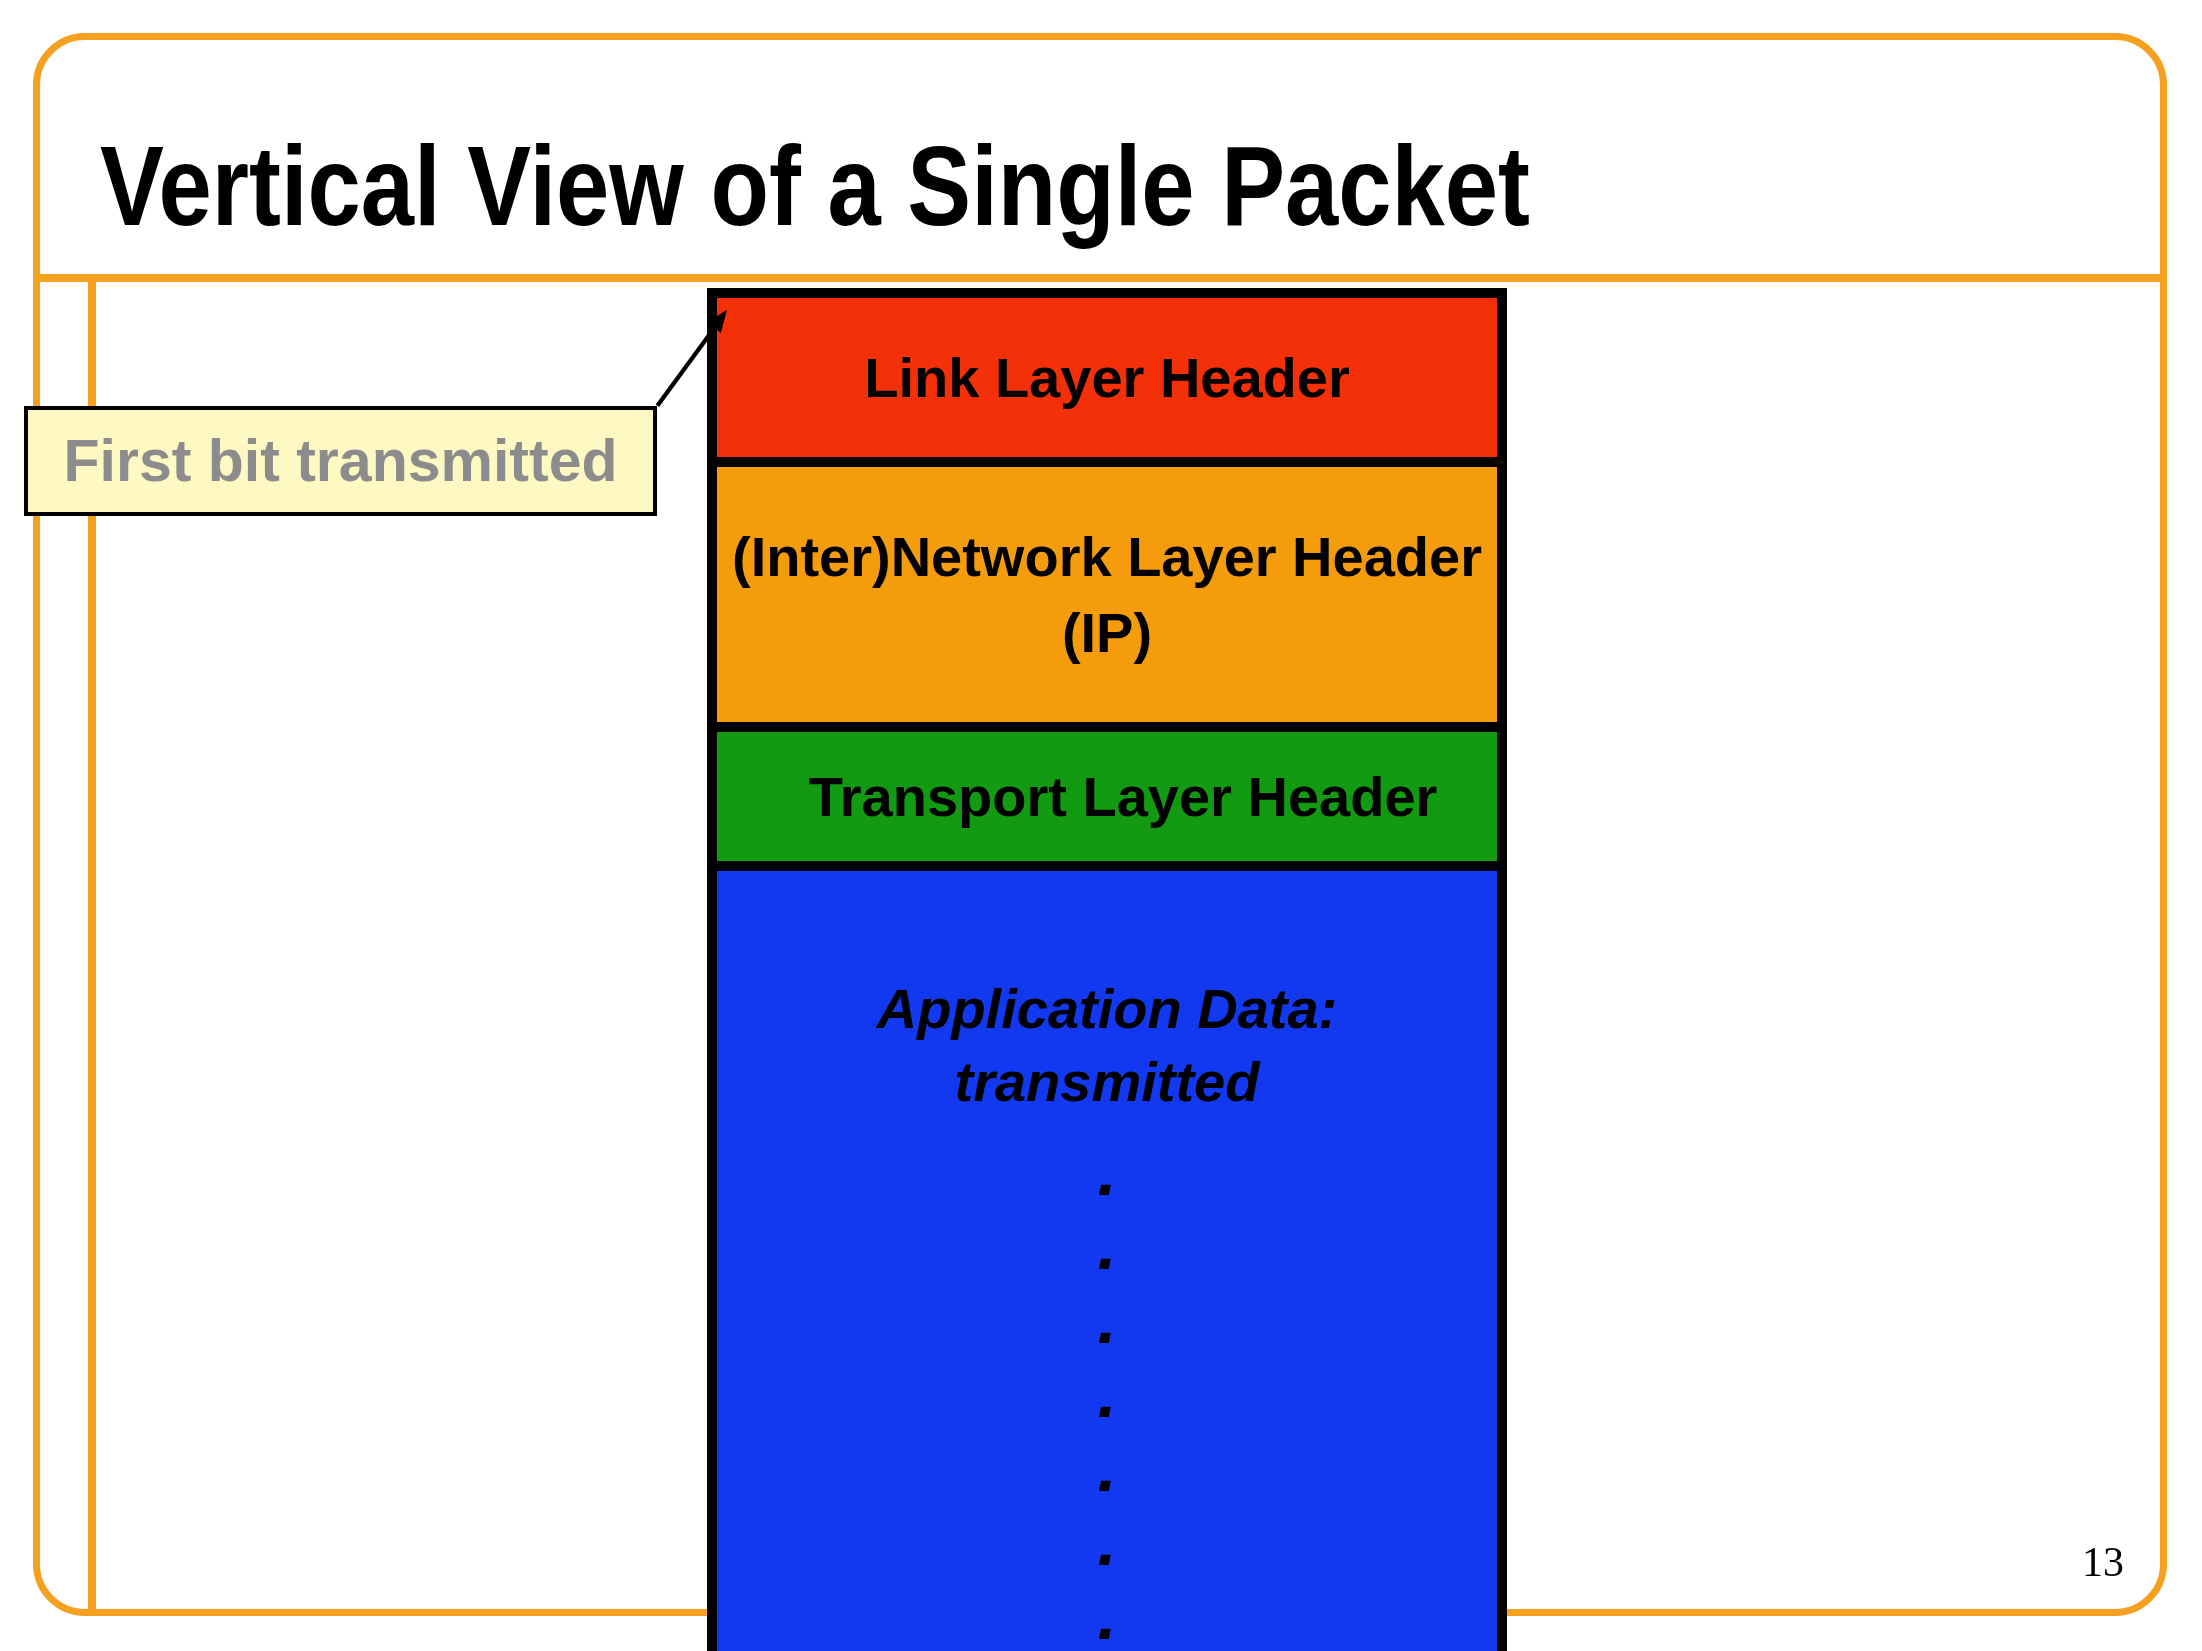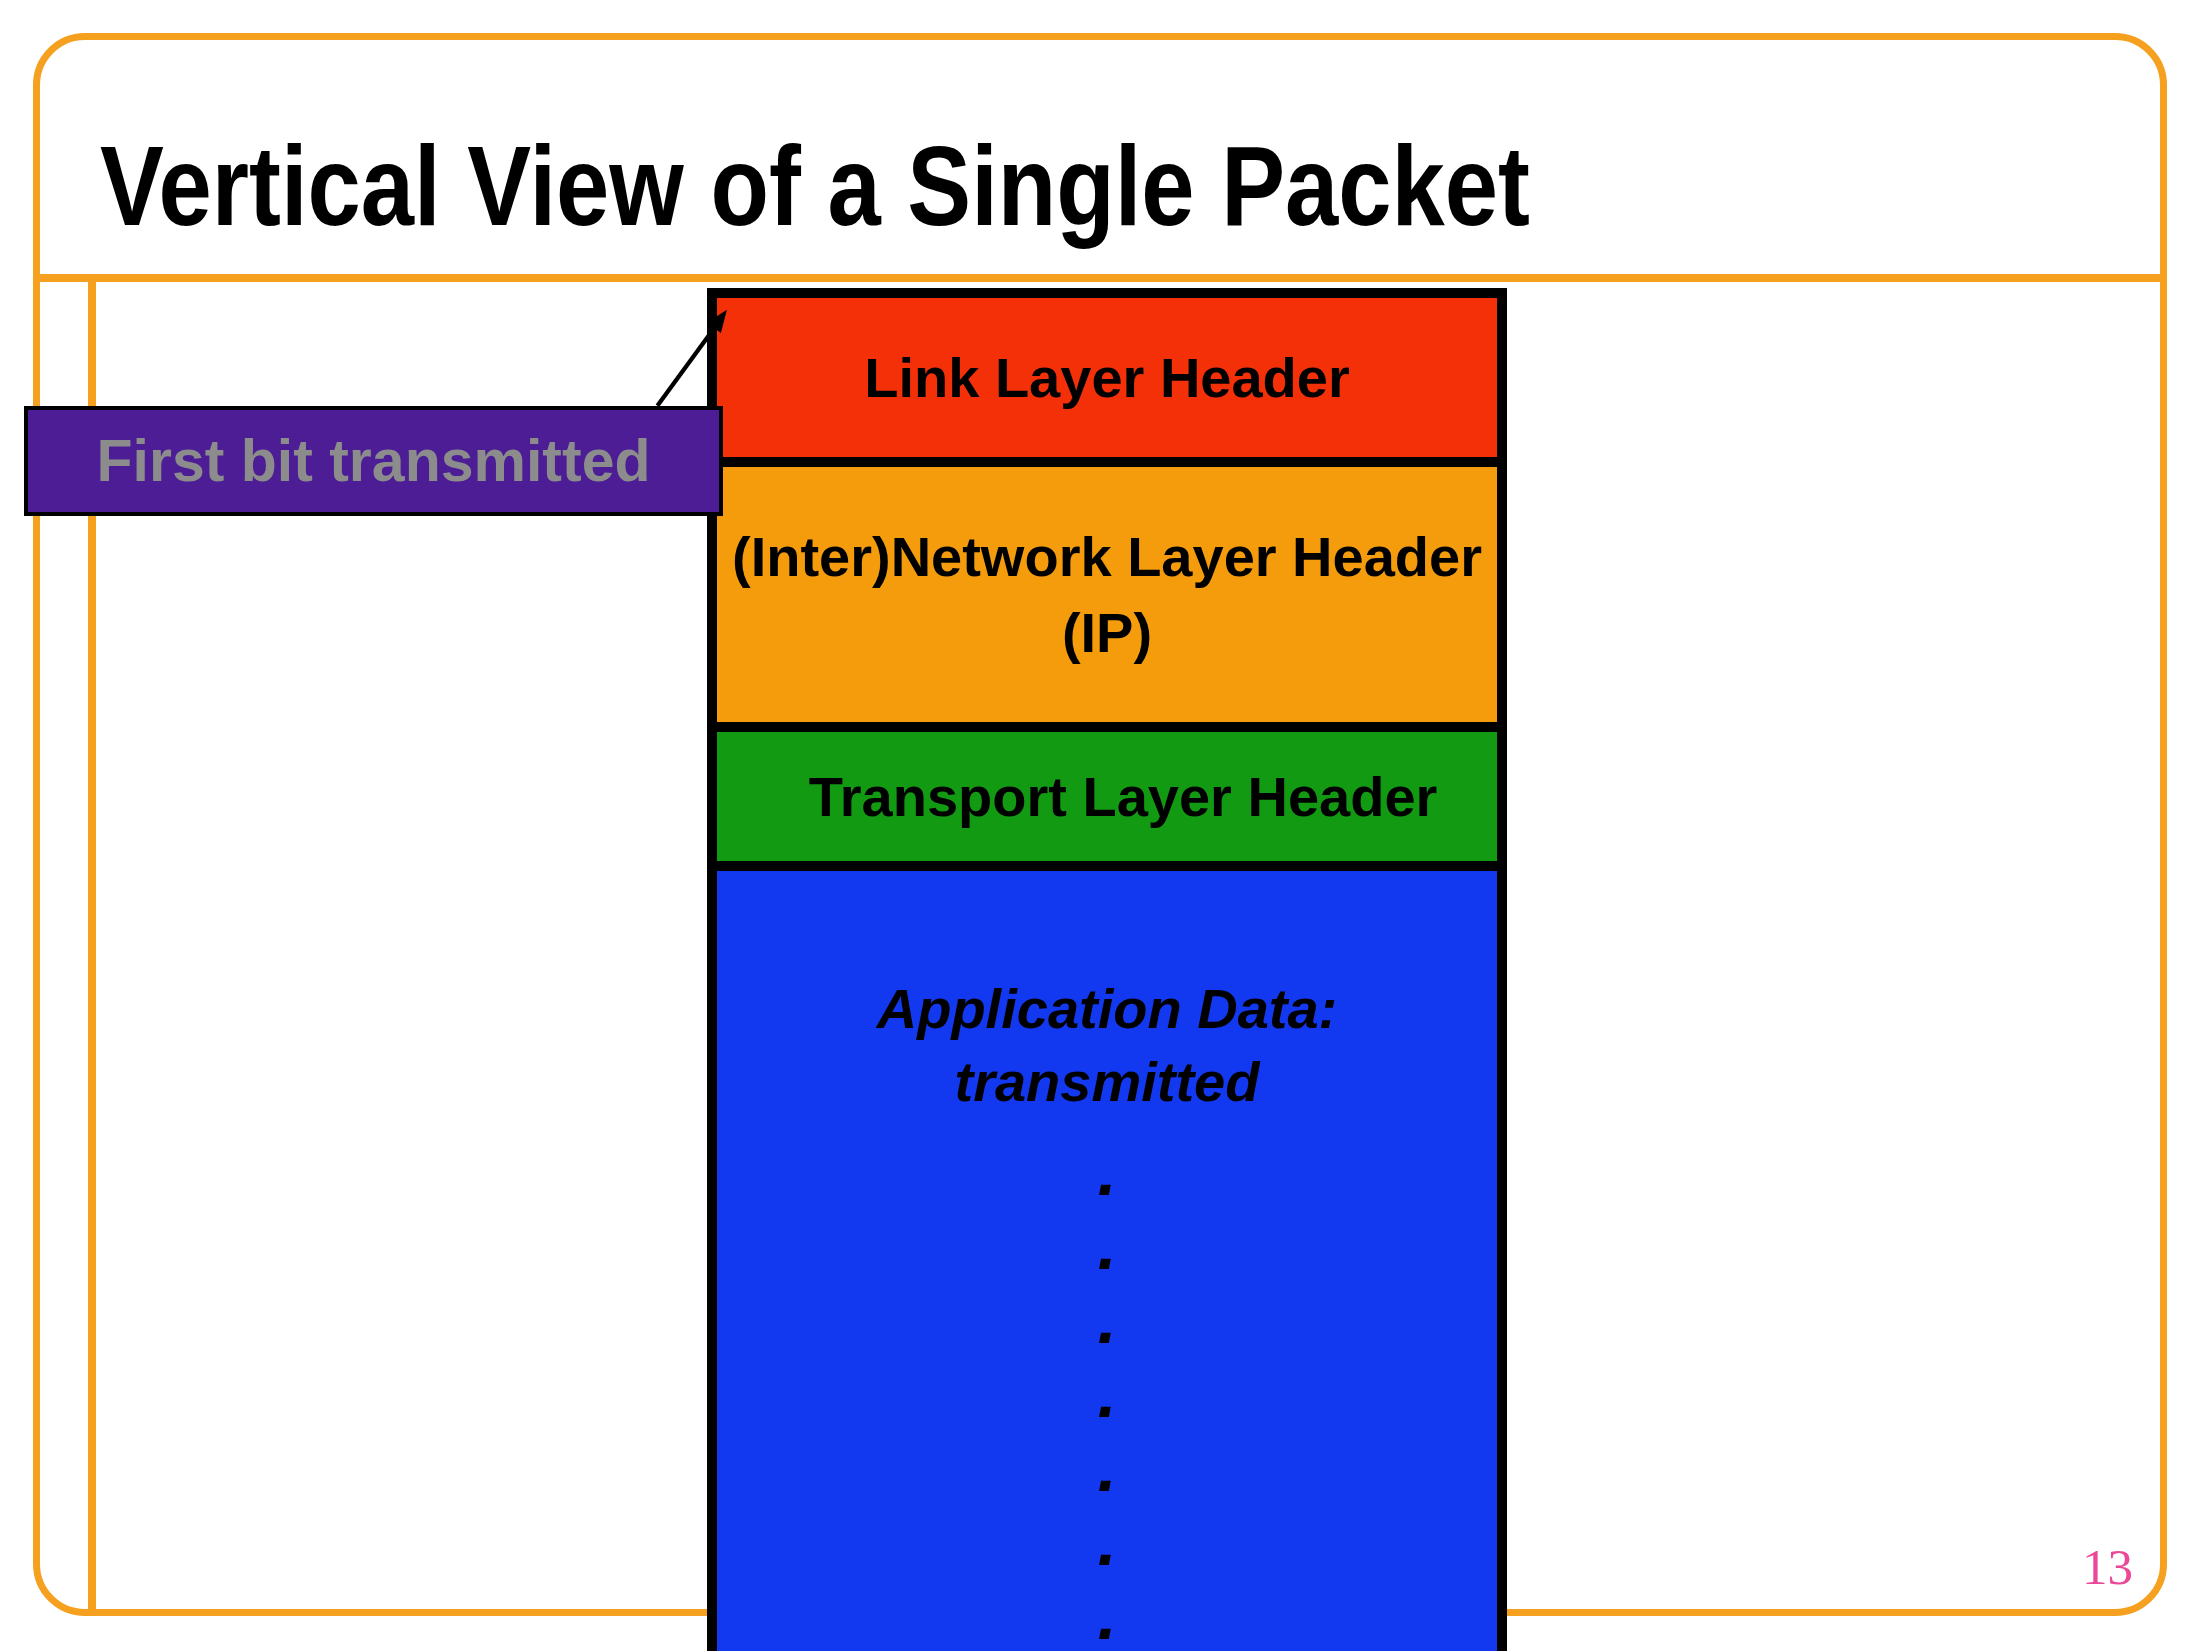--- a/index.html
+++ b/index.html
@@ -60,38 +60,38 @@
   }
   .app-line{line-height:1.3;}
   .dots{margin-top:15.5px;display:flex;flex-direction:column;align-items:center;}
   .dot{
     height:74px;line-height:74px;
     font-size:69px;font-weight:bold;font-style:italic;color:#000;
   }
 
   
   .callout{
-    position:absolute;left:24px;top:406px;width:699px;height:110px;
-    background:#4c1d95;border:4.3px solid #000;box-sizing:border-box;
+    position:absolute;left:24px;top:406px;width:633px;height:110px;
+    background:#fef9c3;border:4.3px solid #000;box-sizing:border-box;
     display:flex;align-items:center;justify-content:center;
     z-index:4;
   }
   .callout-text{
     font-size:59px;font-weight:bold;color:#8C8C8C;white-space:nowrap;
   }
   .arrow-svg{
     position:absolute;left:585px;top:284px;width:198px;height:163px;
     z-index:5;
   }
 
   
   .page-number{
     position:absolute;left:2082px;top:1538px;
     font-family:"Liberation Serif", serif;
-    font-size:51px;color:#ec4899;
+    font-size:42px;color:#000000;
   }
 </style>
 </head>
 <body>
 
 <div class="slide">
 
   <div class="frame-rect"></div>
   <div class="separator-line"></div>
   <div class="inner-vline"></div>

